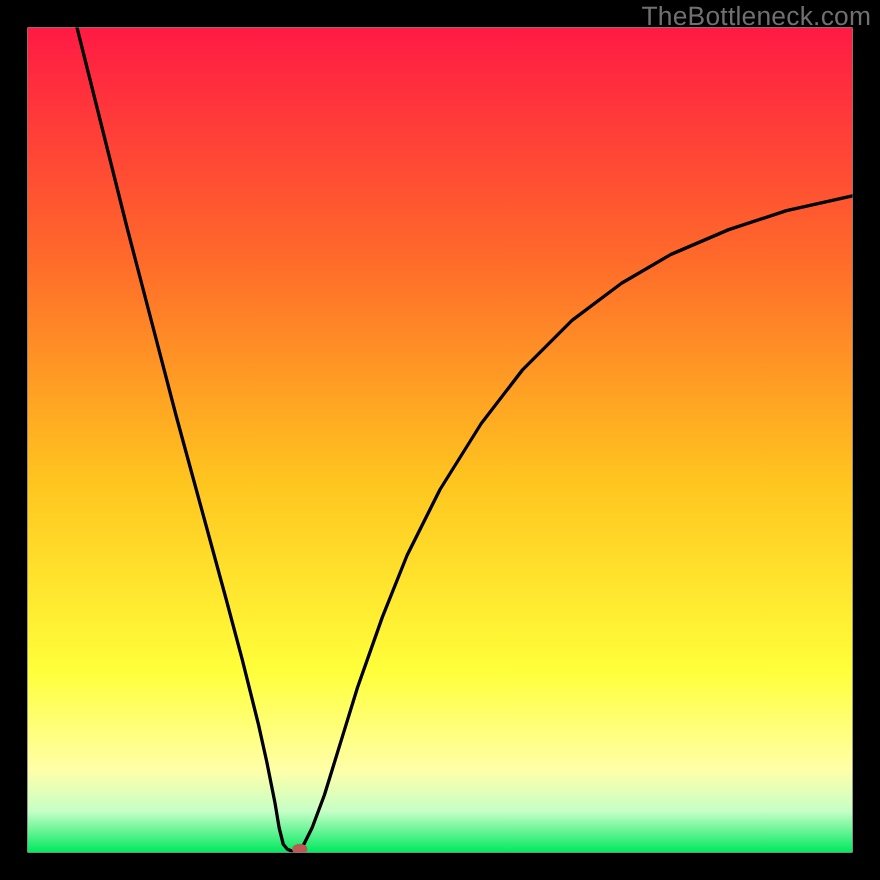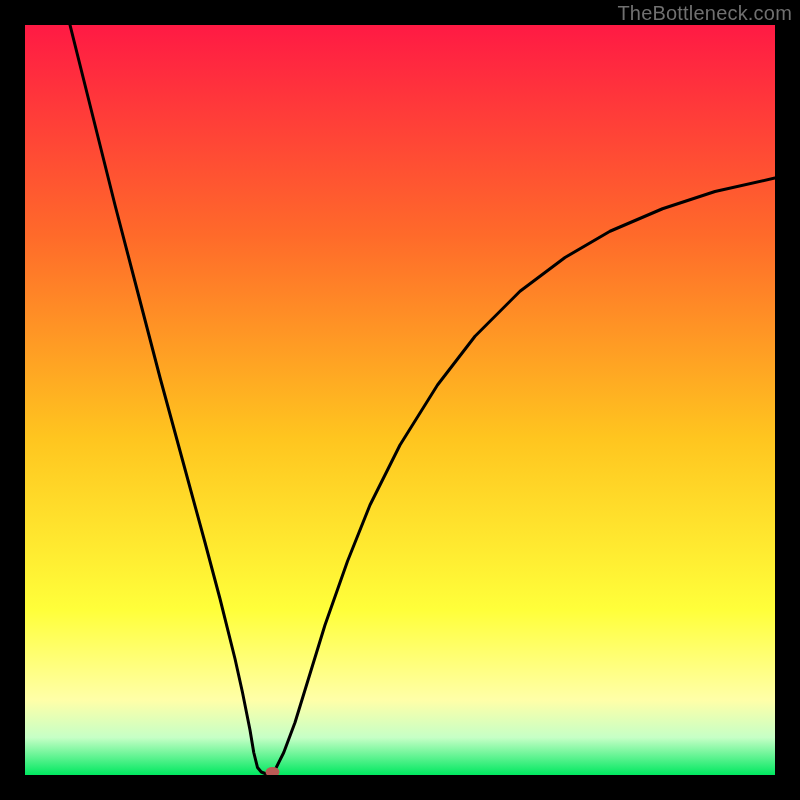--- a/index.html
+++ b/index.html
@@ -31,21 +31,21 @@
     top: 0;
     width: 100%;
     height: 100%;
     display: block;
   }
   .attribution {
     position: absolute;
     top: 2px;
     right: 8px;
     color: #707070;
-    font-size: 20px;
+    font-size: 24px;
     letter-spacing: 0.2px;
     user-select: none;
     text-align: right;
   }
 </style>
 </head>
 <body>
 
 <div class="frame">
 

